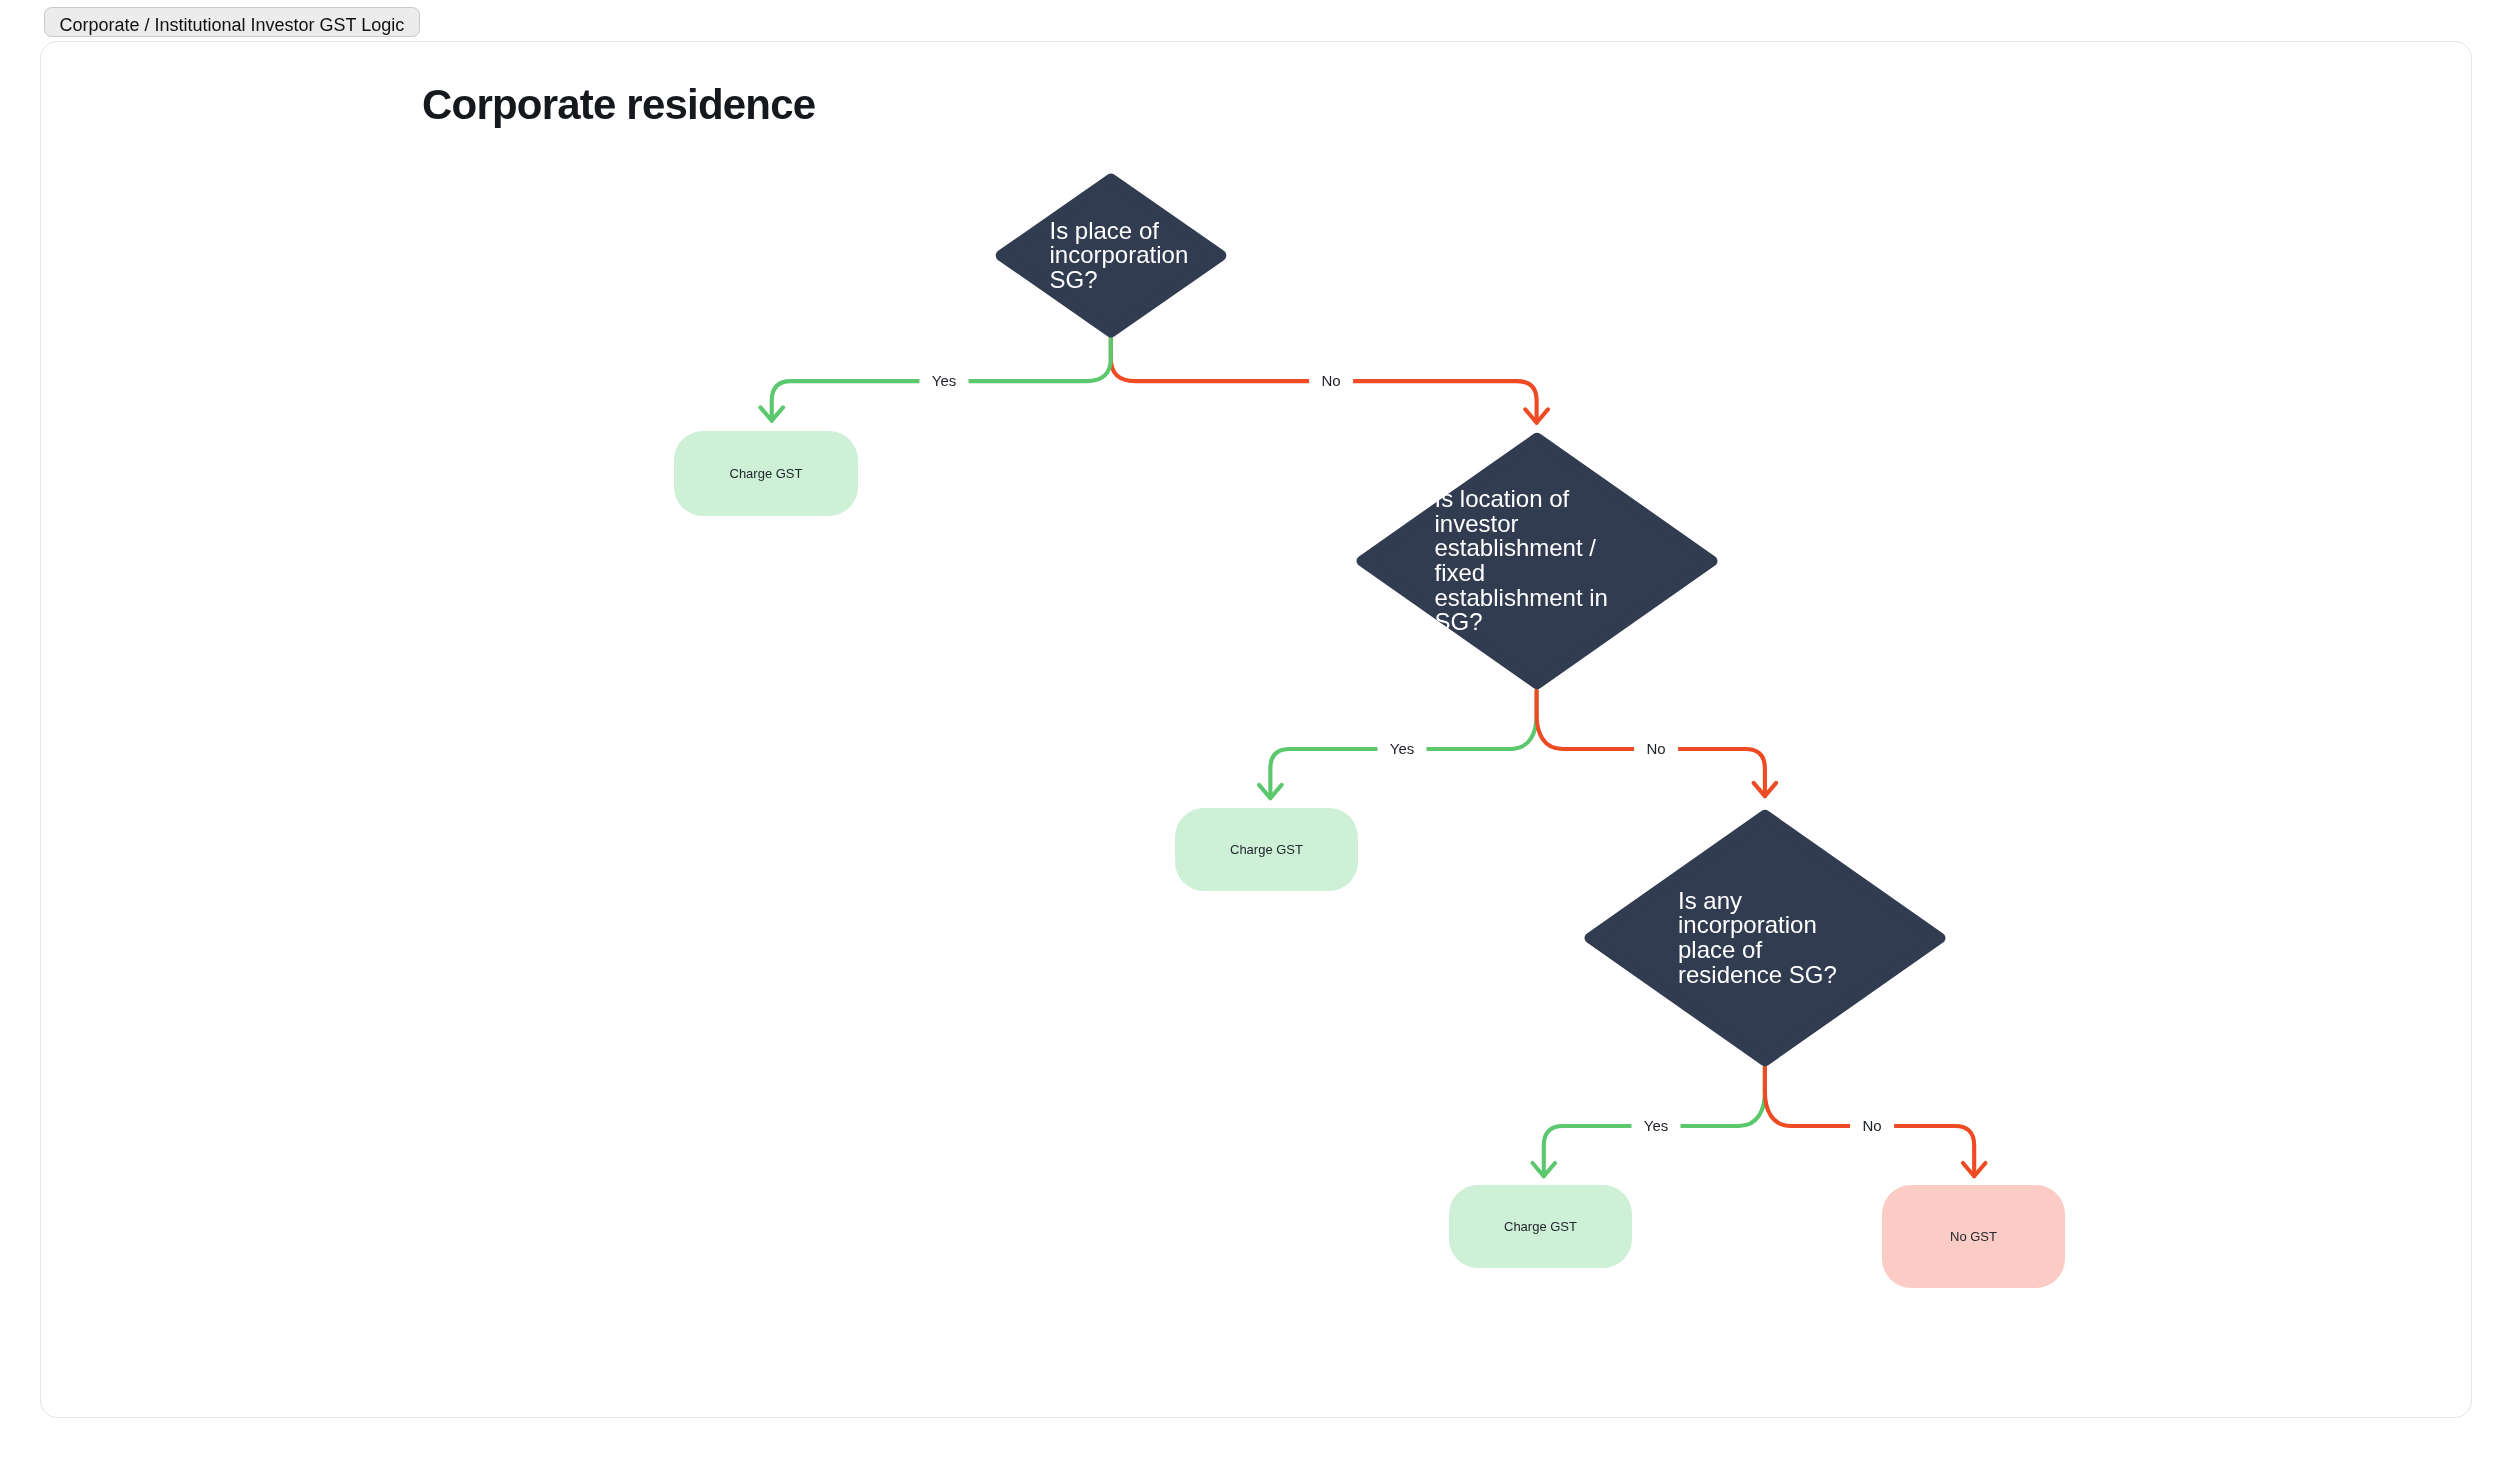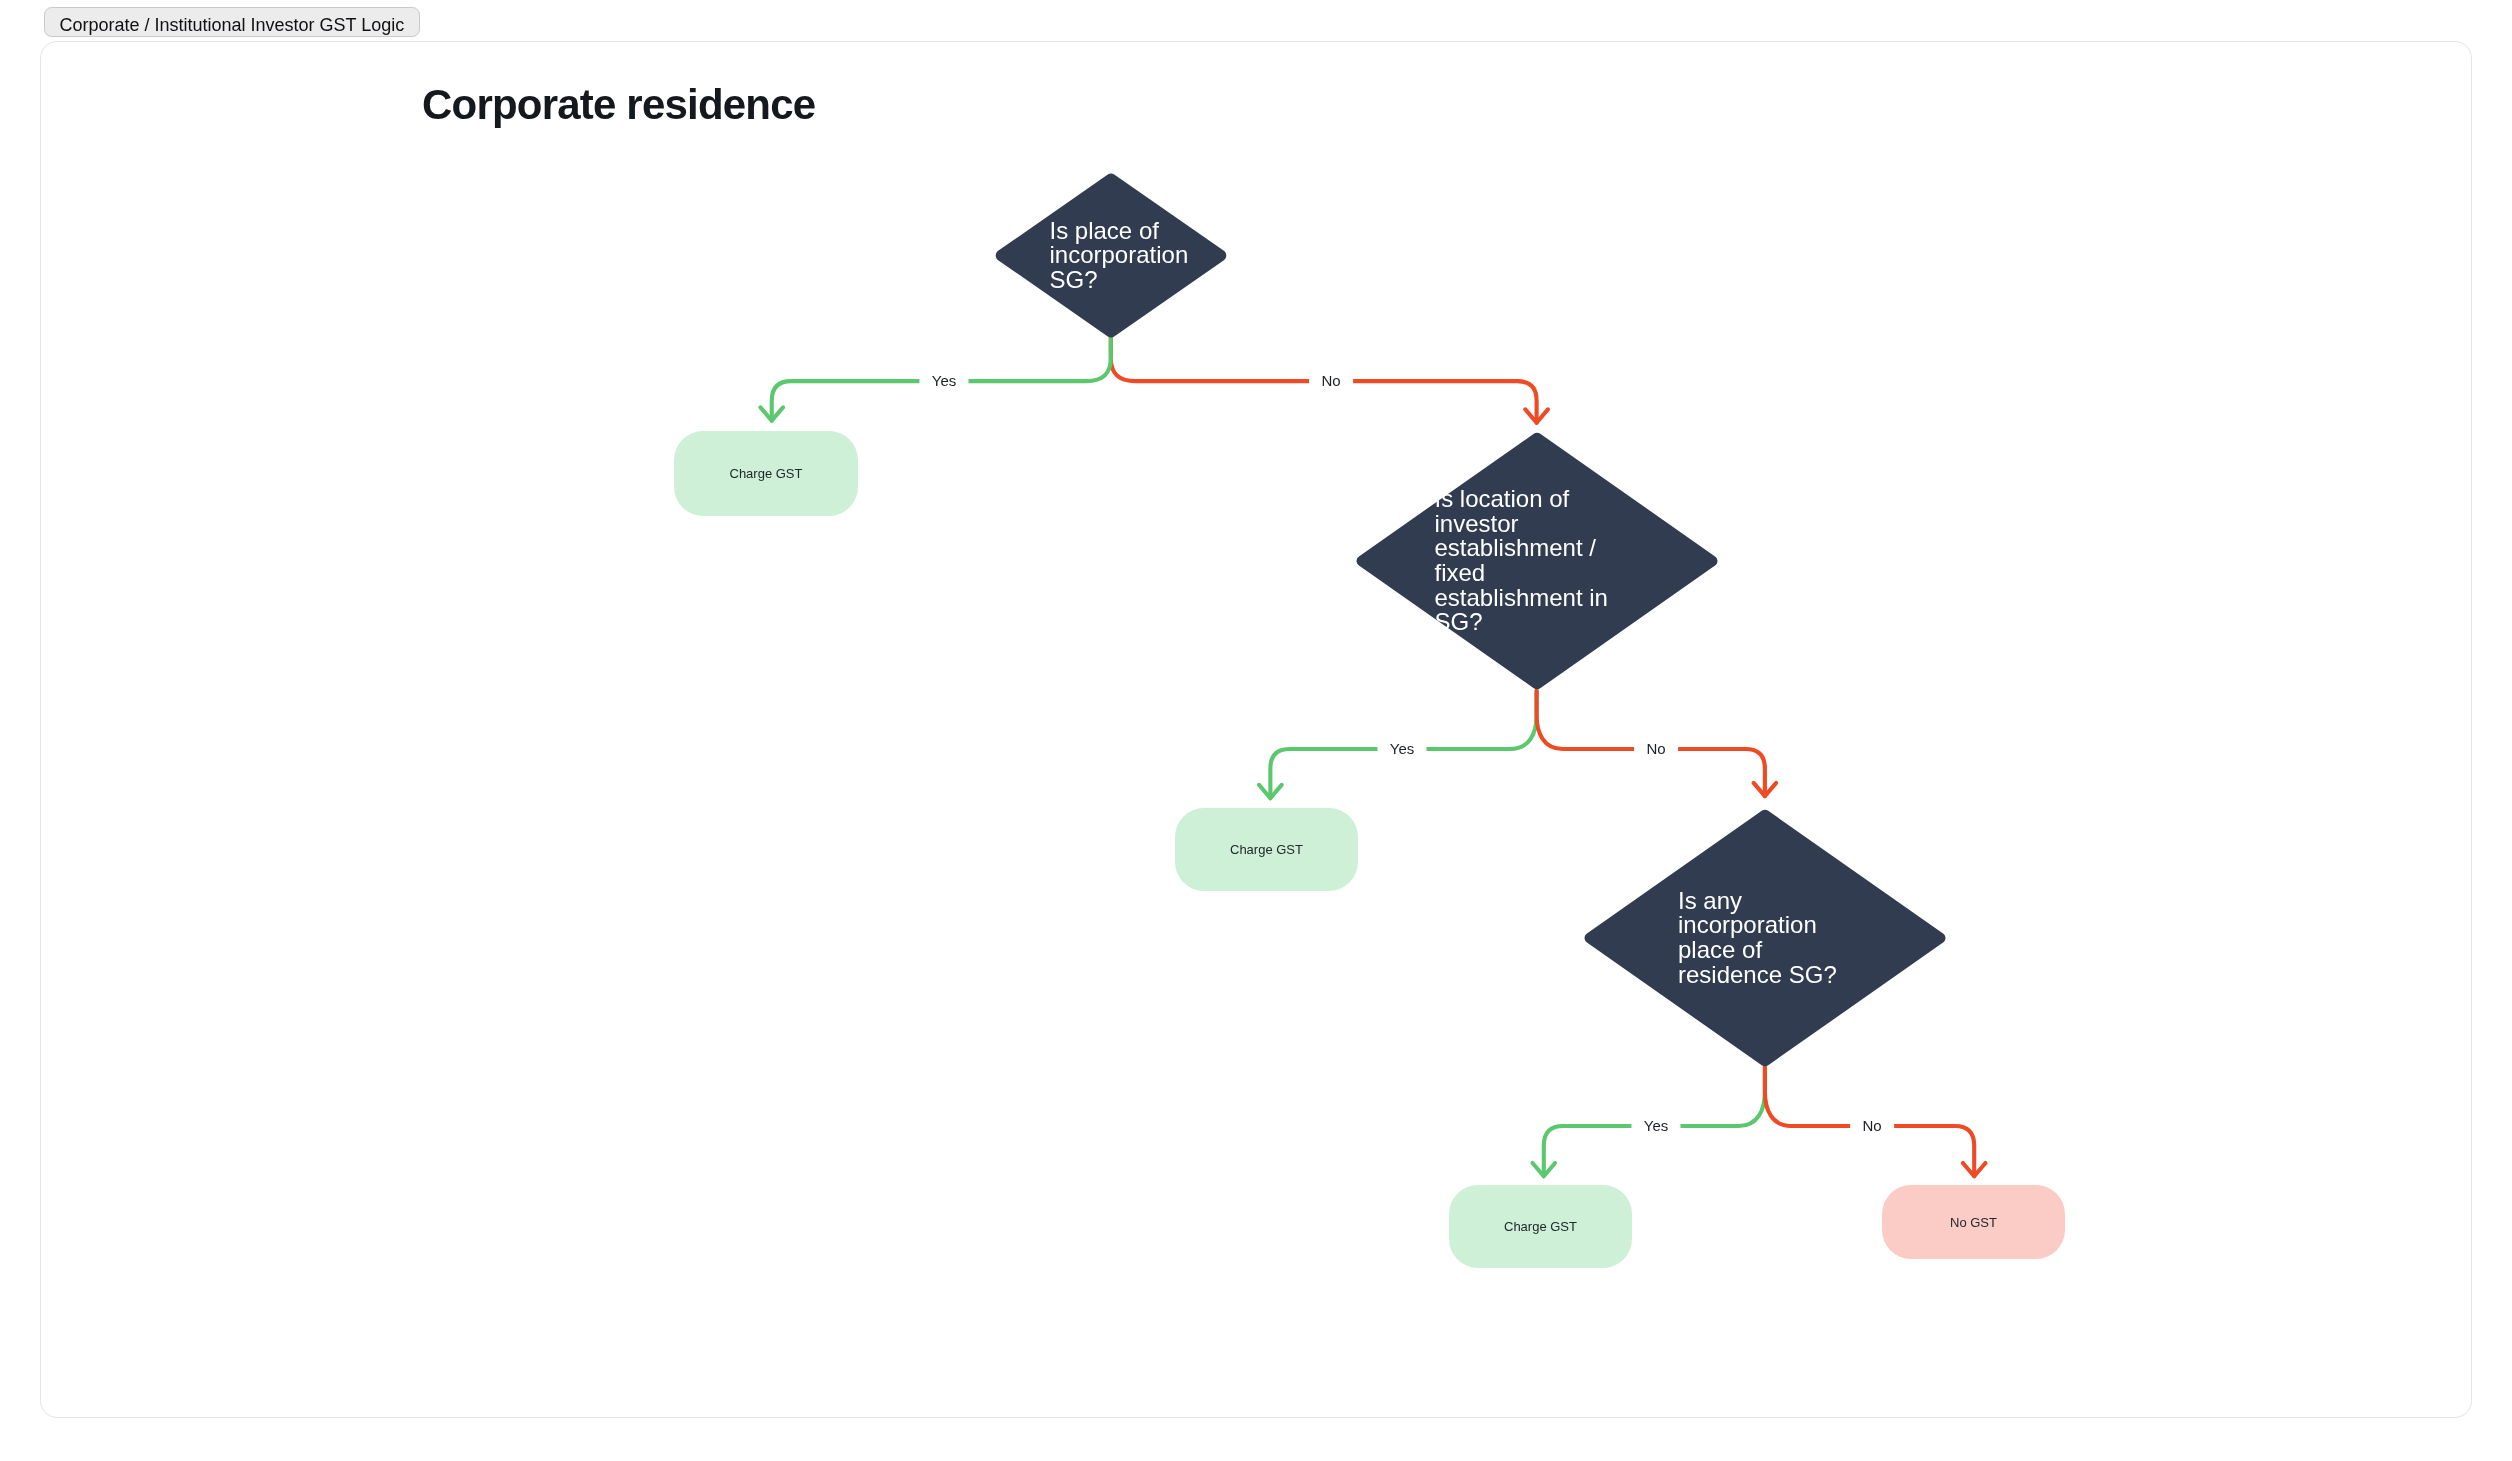--- a/index.html
+++ b/index.html
@@ -204,21 +204,21 @@
 </div>
 
 <div class="result result-yes" style="left:1175px; top:808px; width:183px; height:83px;">
   <span>Charge GST</span>
 </div>
 
 <div class="result result-yes" style="left:1449px; top:1185px; width:183px; height:83px;">
   <span>Charge GST</span>
 </div>
 
-<div class="result result-no" style="left:1882px; top:1185px; width:183px; height:74px;">
+<div class="result result-no" style="left:1882px; top:1185px; width:183px; height:103px;">
   <span>No GST</span>
 </div>
 
 <div class="edge-label" style="left:944px; top:381px;">Yes</div>
 <div class="edge-label" style="left:1331px; top:381px;">No</div>
 <div class="edge-label" style="left:1402px; top:749px;">Yes</div>
 <div class="edge-label" style="left:1656px; top:749px;">No</div>
 <div class="edge-label" style="left:1656px; top:1126px;">Yes</div>
 <div class="edge-label" style="left:1872px; top:1126px;">No</div>
 

